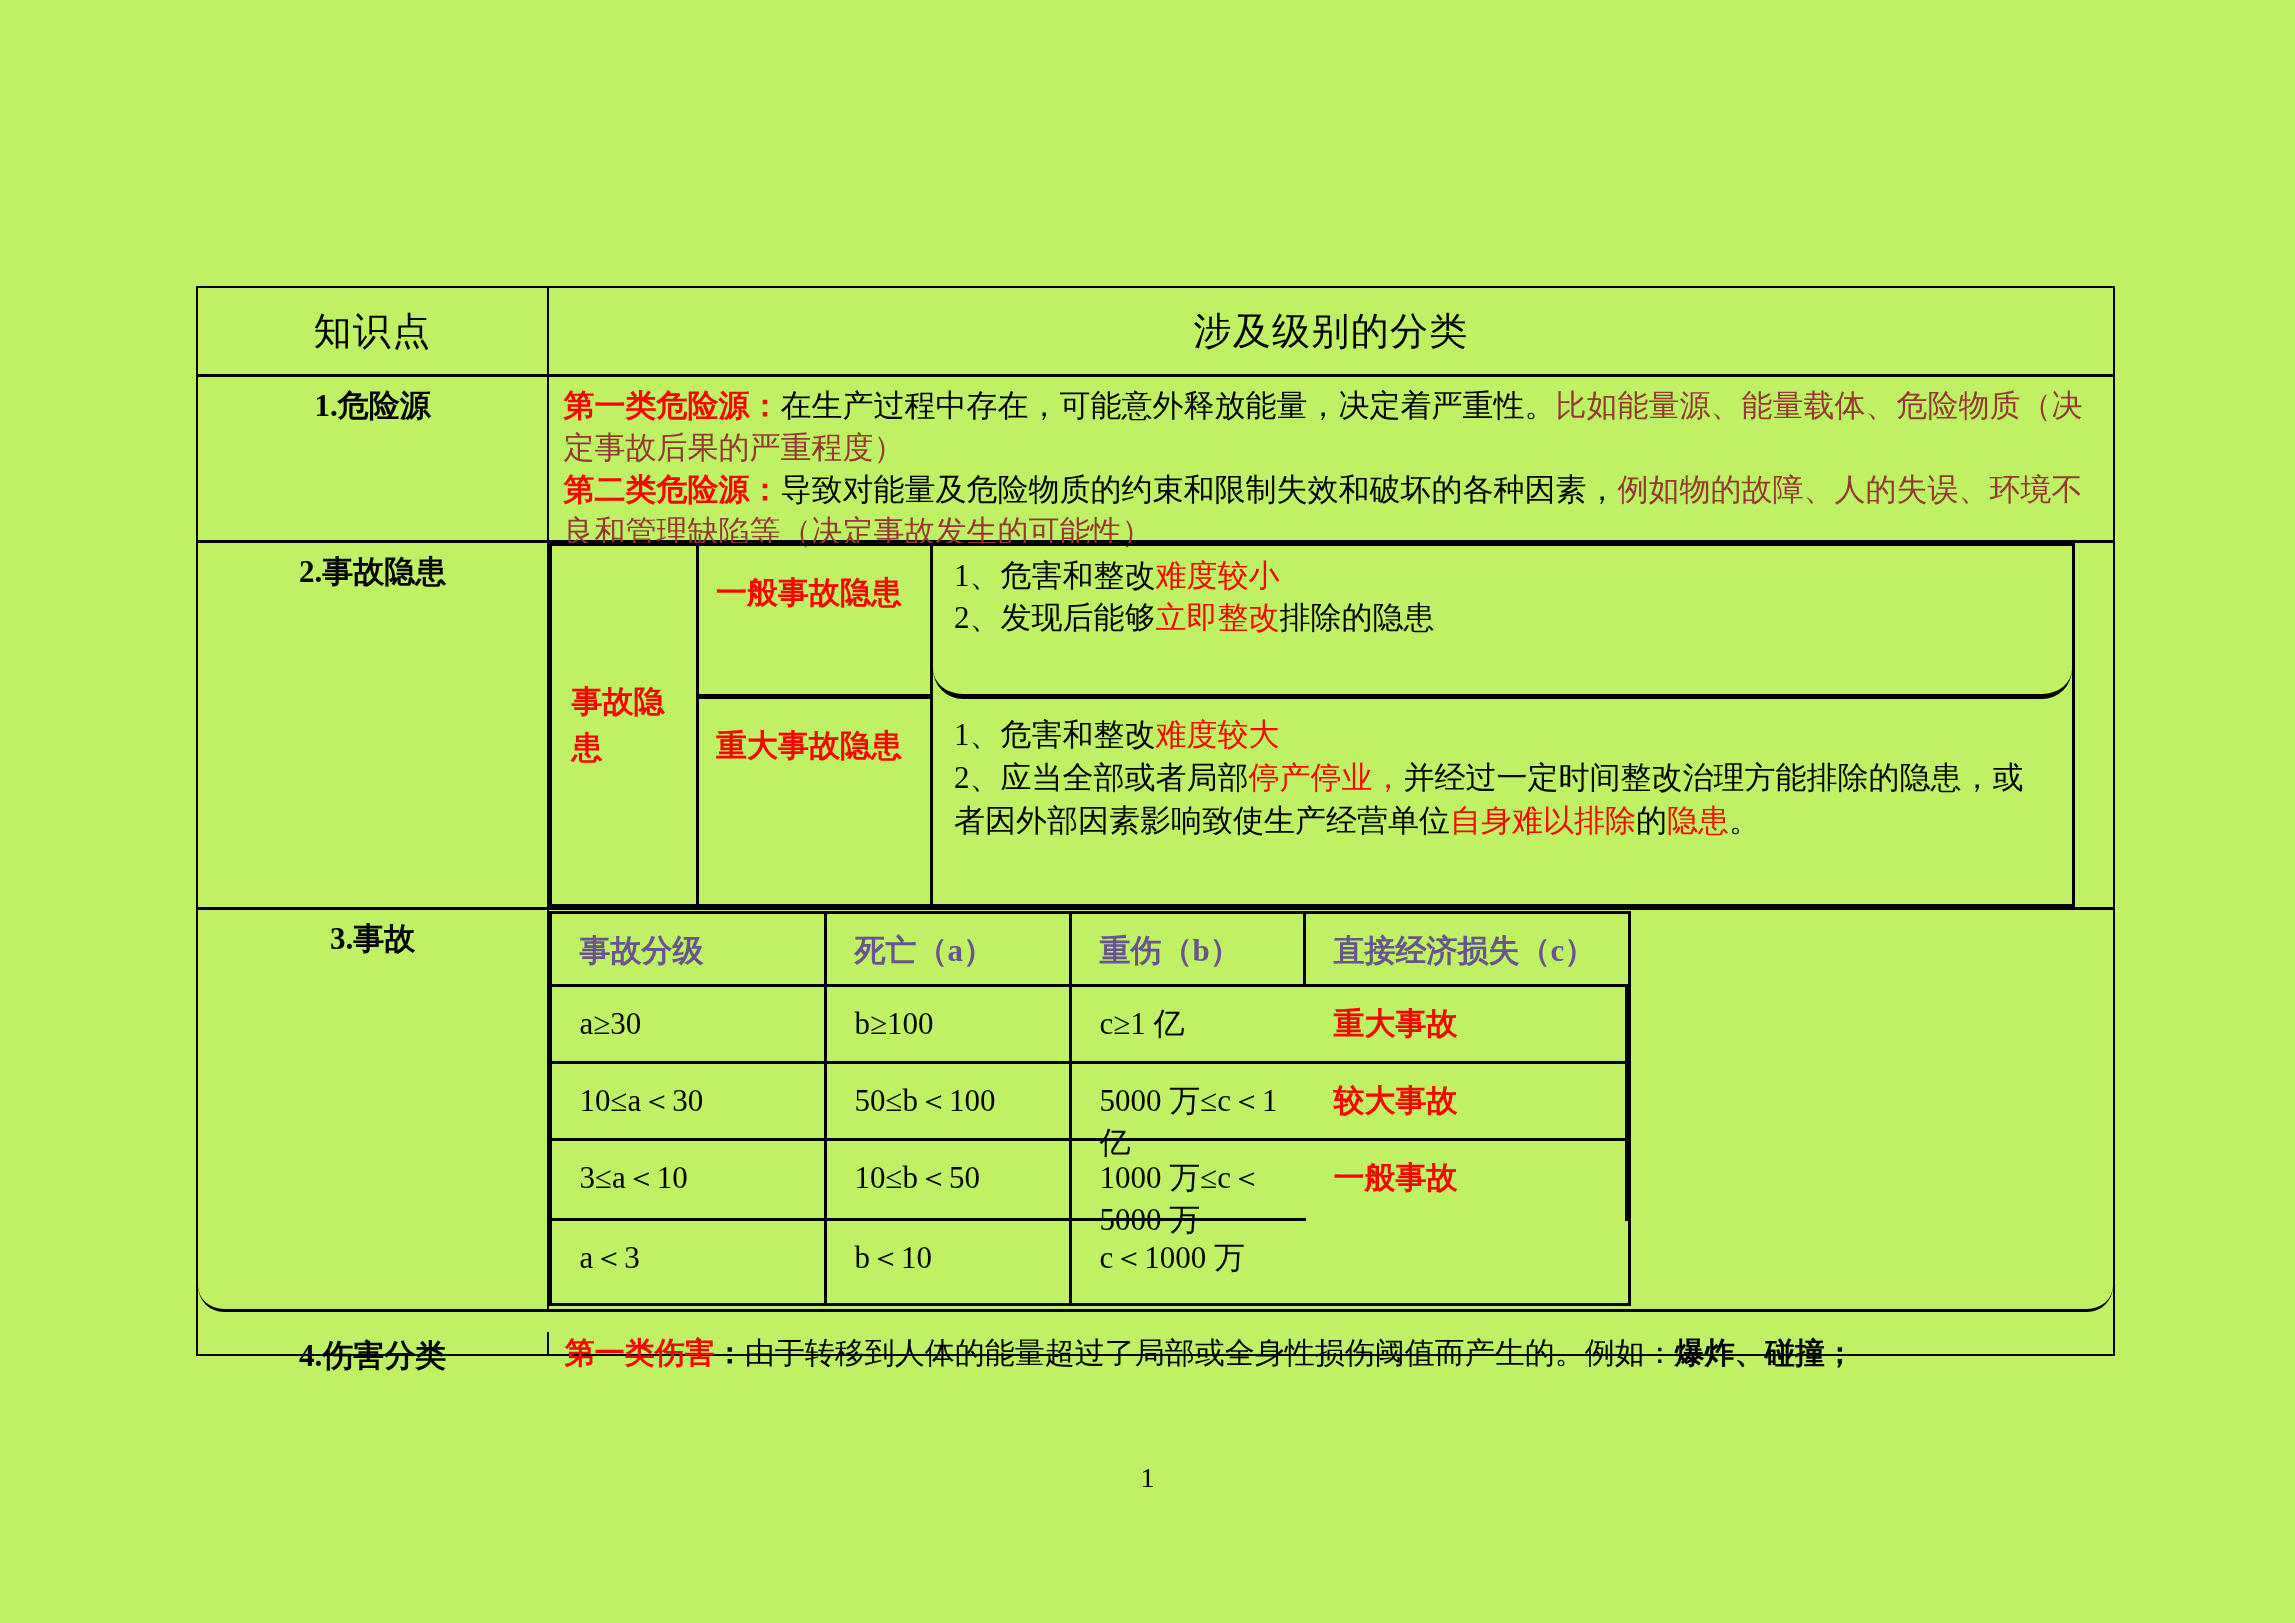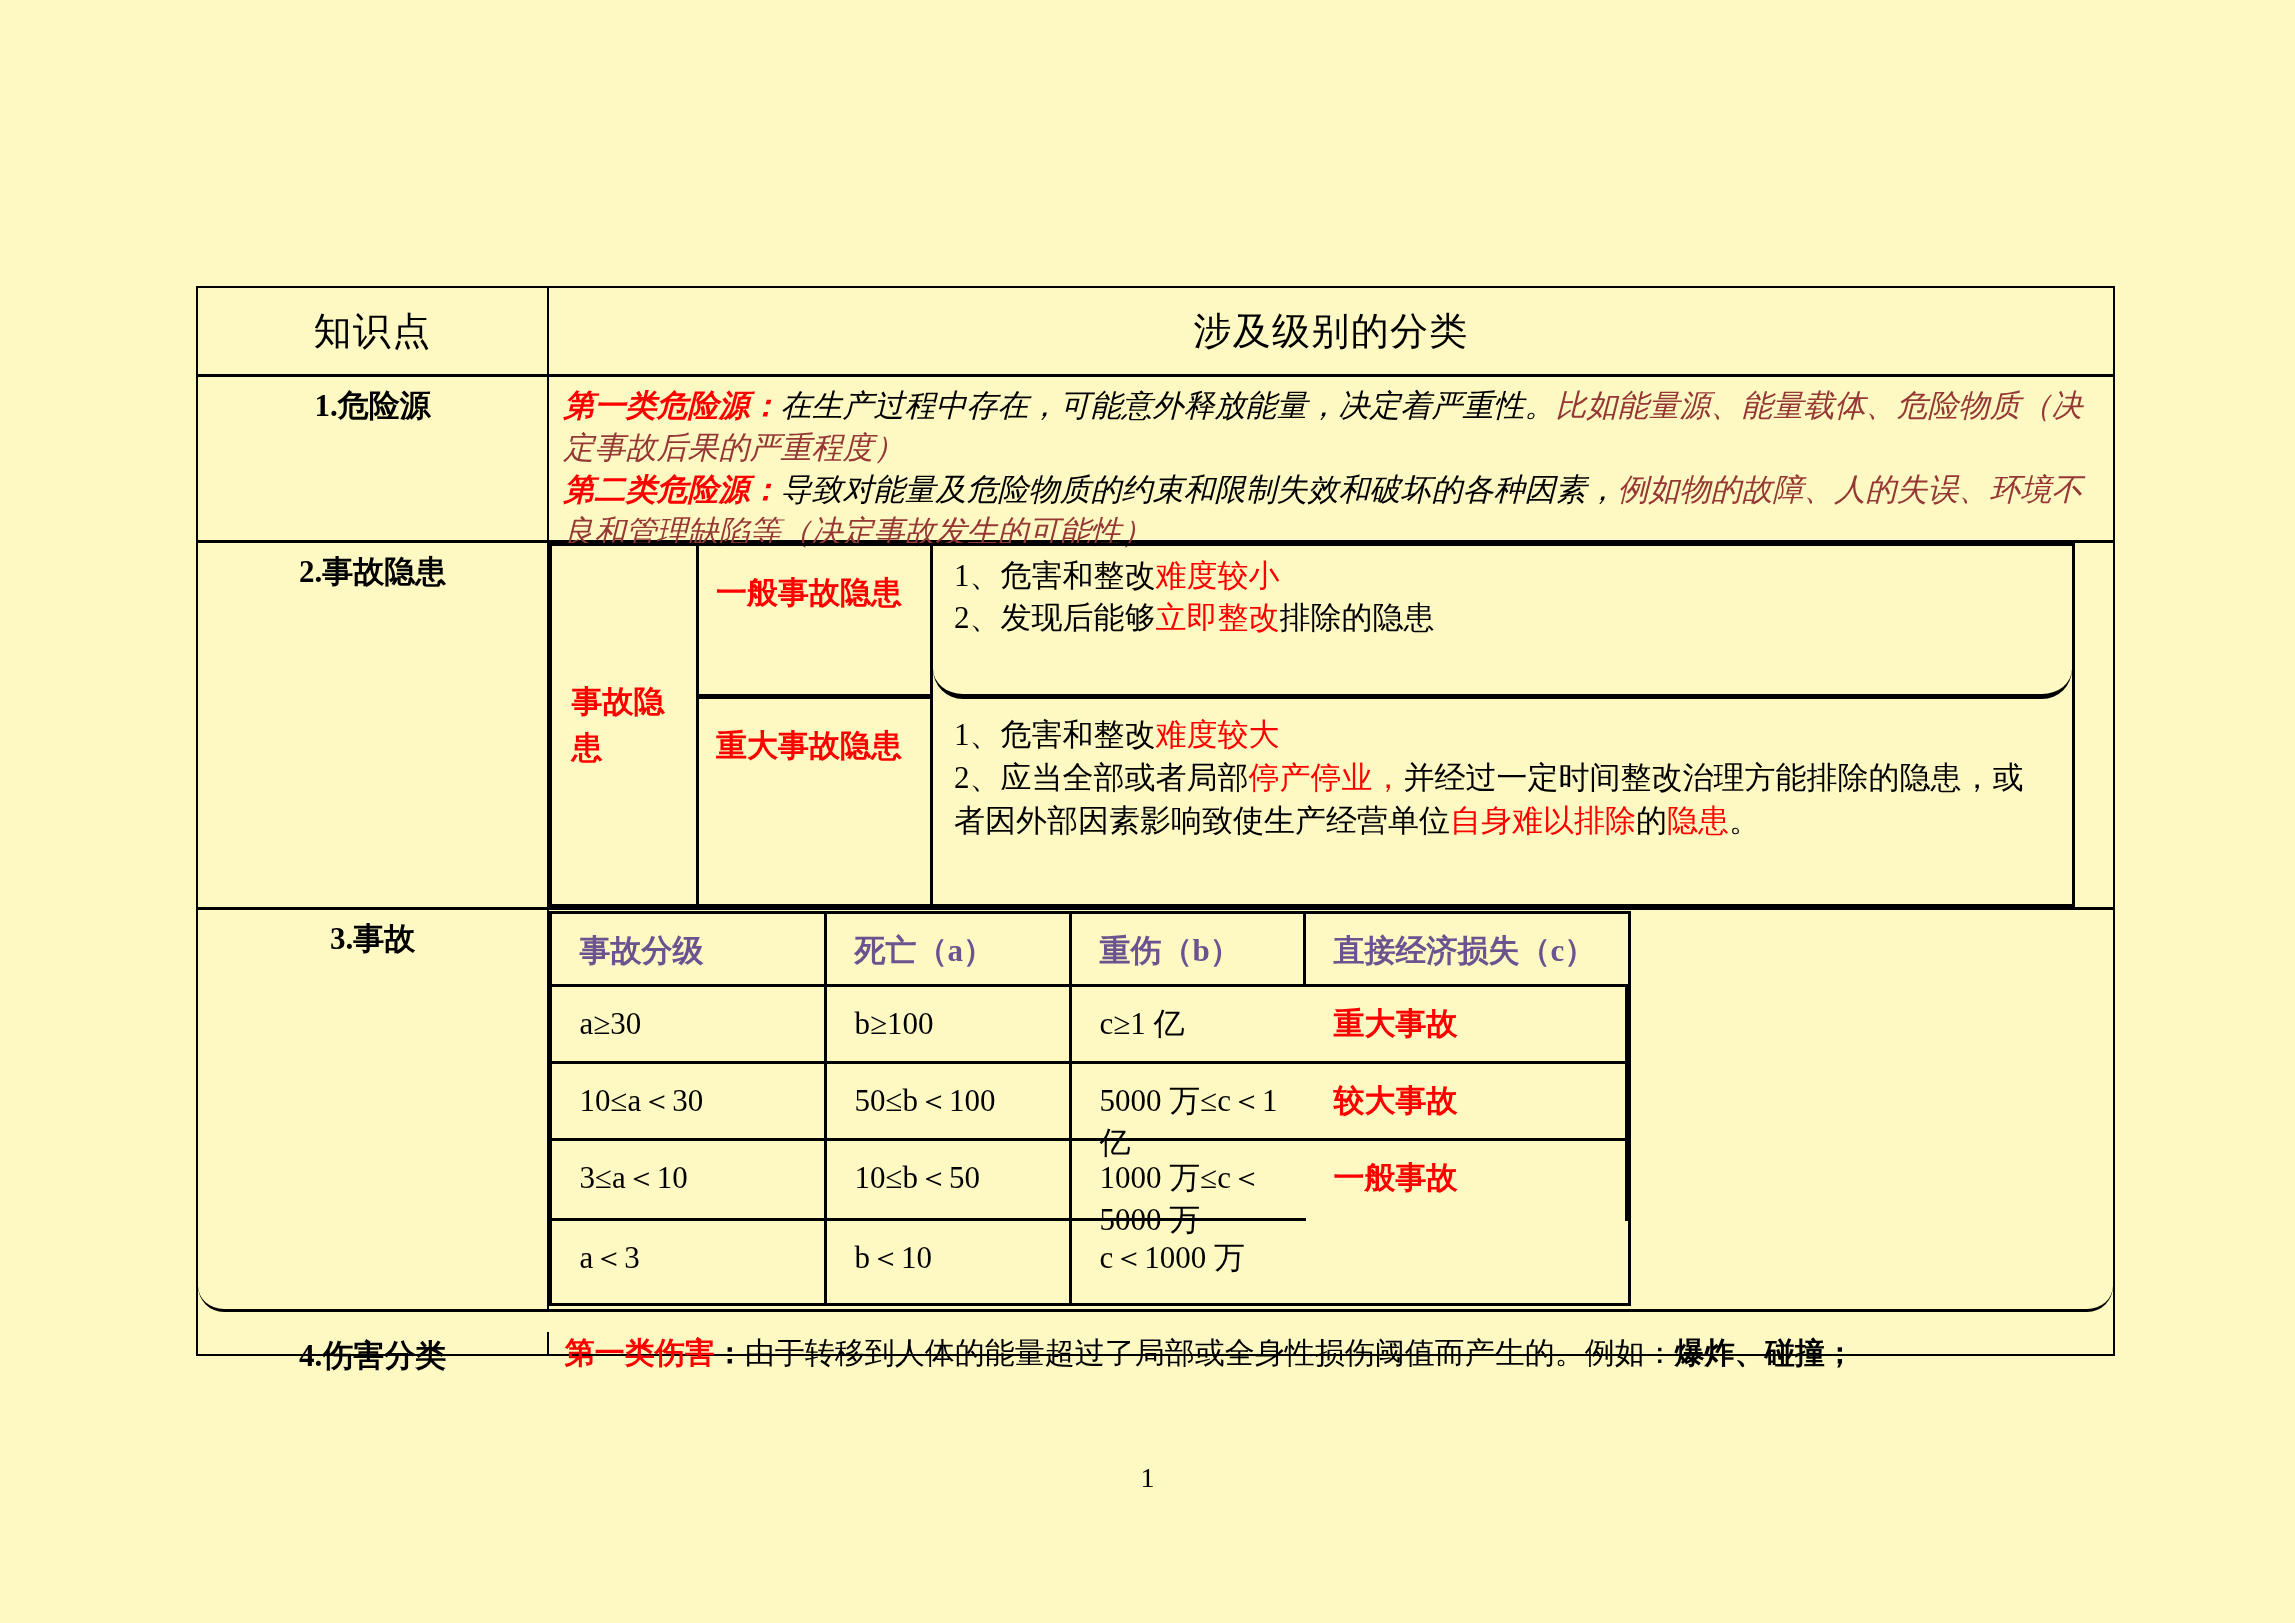--- a/index.html
+++ b/index.html
@@ -1,30 +1,30 @@
 <!DOCTYPE html>
 <html style="font-size:10.5px"><head>
 <meta charset="utf-8">
 <style>
   html,body{margin:0;padding:0;background:#ffffff;}
-  .page{position:relative;width:2295px;height:1623px;background:#fef9c3;overflow:hidden;
+  .page{position:relative;width:2295px;height:1623px;background:#bef264;overflow:hidden;
         font-family:"Liberation Serif","DejaVu Serif",serif;color:#000;font-size:31px;line-height:42px;}
   .main-table{position:absolute;left:196px;top:286px;width:1919px;height:1070px;
         border:2.6px solid #000;box-sizing:border-box;}
   .tr{position:absolute;left:0;right:0;box-sizing:border-box;}
   .tr-header{top:0;height:89px;border-bottom:3.9px solid #000;}
   .tr-1{top:89px;height:166px;border-bottom:3.9px solid #000;}
   .tr-2{top:255px;height:367px;border-bottom:3.9px solid #000;}
   .tr-3{top:622px;height:402px;border-bottom:3.9px solid #000;border-radius:26px;}
   .tr-4{top:1044px;height:24px;}
   .td-label{position:absolute;left:0;top:0;bottom:0;width:351px;border-right:2.6px solid #000;
         box-sizing:border-box;text-align:center;padding-top:7.9px;font-weight:bold;font-size:31px;}
   .td-content{position:absolute;left:351px;right:0;top:0;bottom:0;box-sizing:border-box;}
   .header-cell{display:flex;align-items:center;justify-content:center;font-size:38px;letter-spacing:1.3px;}
-  .content-1{padding:7.9px 15.7px 0 14.4px;font-style:italic;}
+  .content-1{padding:7.9px 15.7px 0 14.4px;}
   .content-1 p{margin:0;}
   .redb{color:#FF0000;font-weight:bold;}
   .red{color:#FF0000;}
   .darkred{color:#953735;}
   .purple{color:#6A5490;font-weight:bold;}
   .bold{font-weight:bold;}
   
   .nested2{position:absolute;left:0;top:0;bottom:0;width:1526px;border:3.3px solid #000;box-sizing:border-box;
         display:grid;grid-template-columns:147px 234px 1fr;grid-template-rows:153px 1fr;}
   .n2{box-sizing:border-box;}

